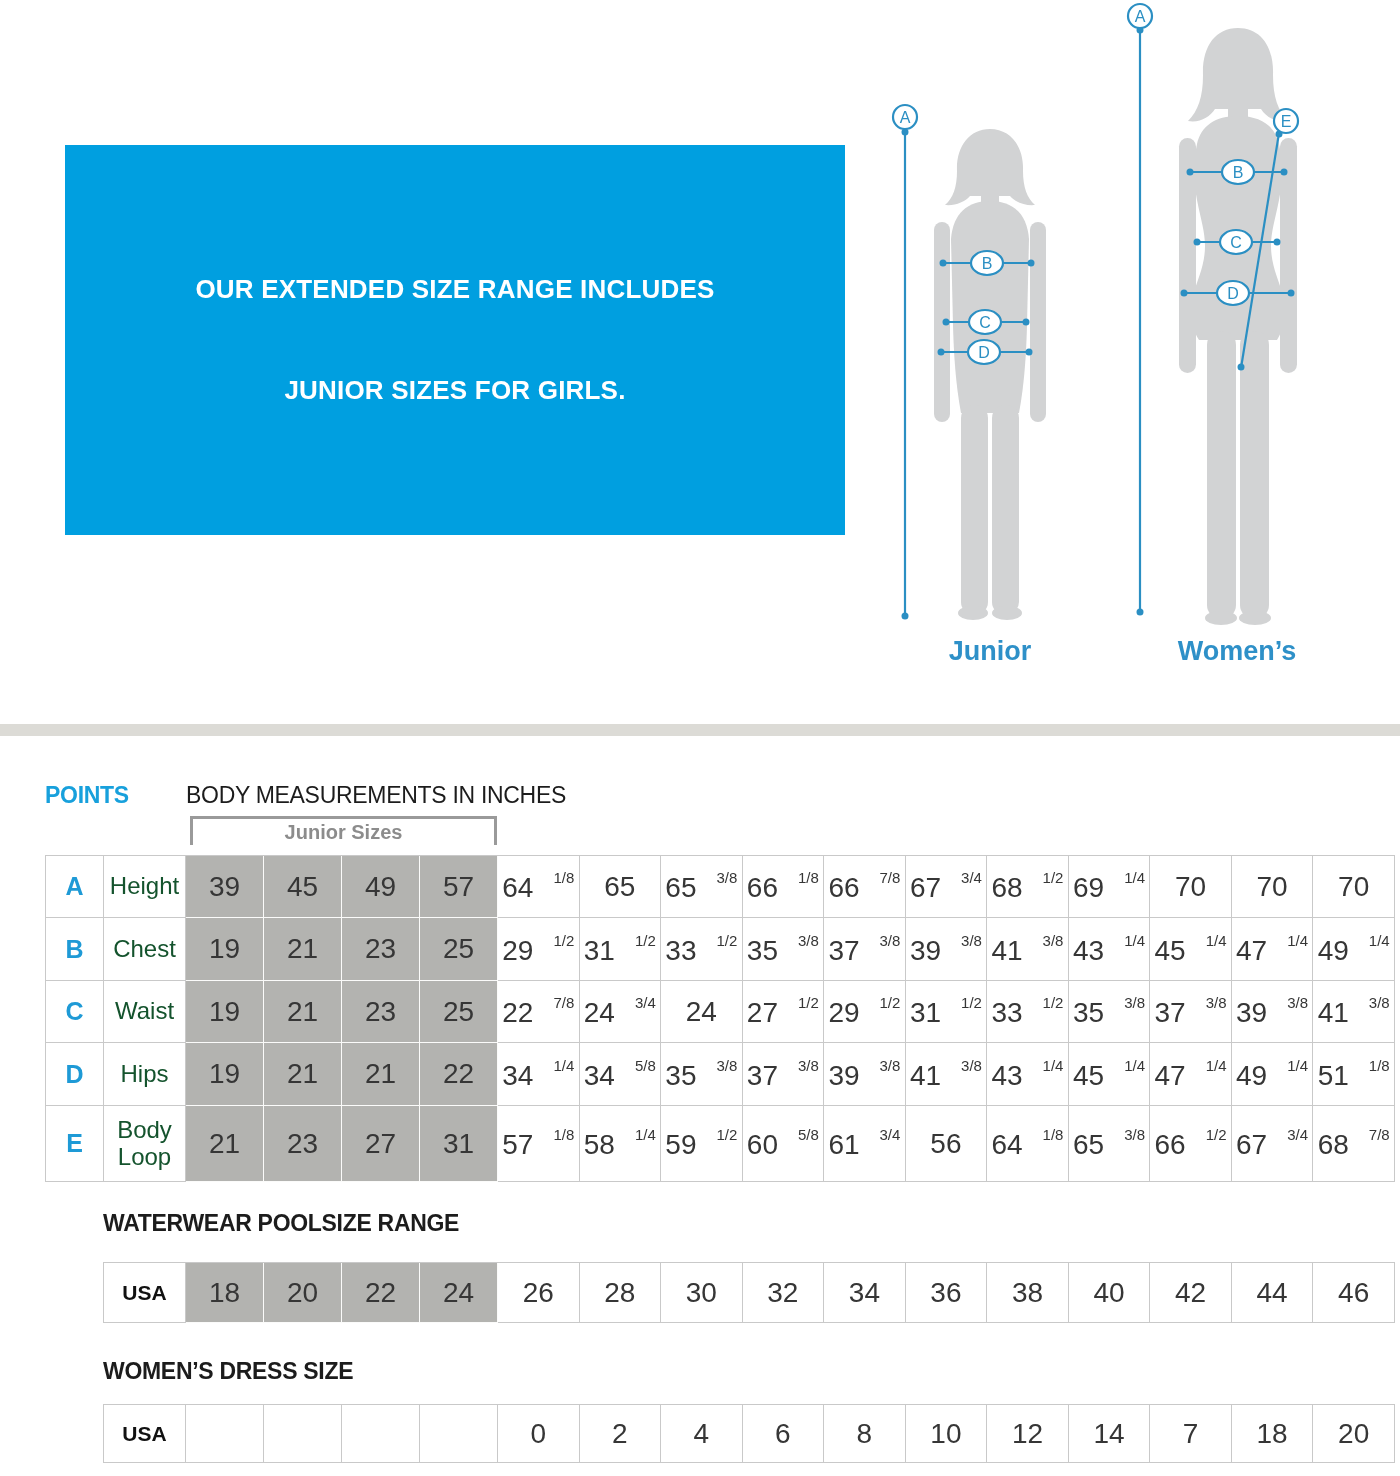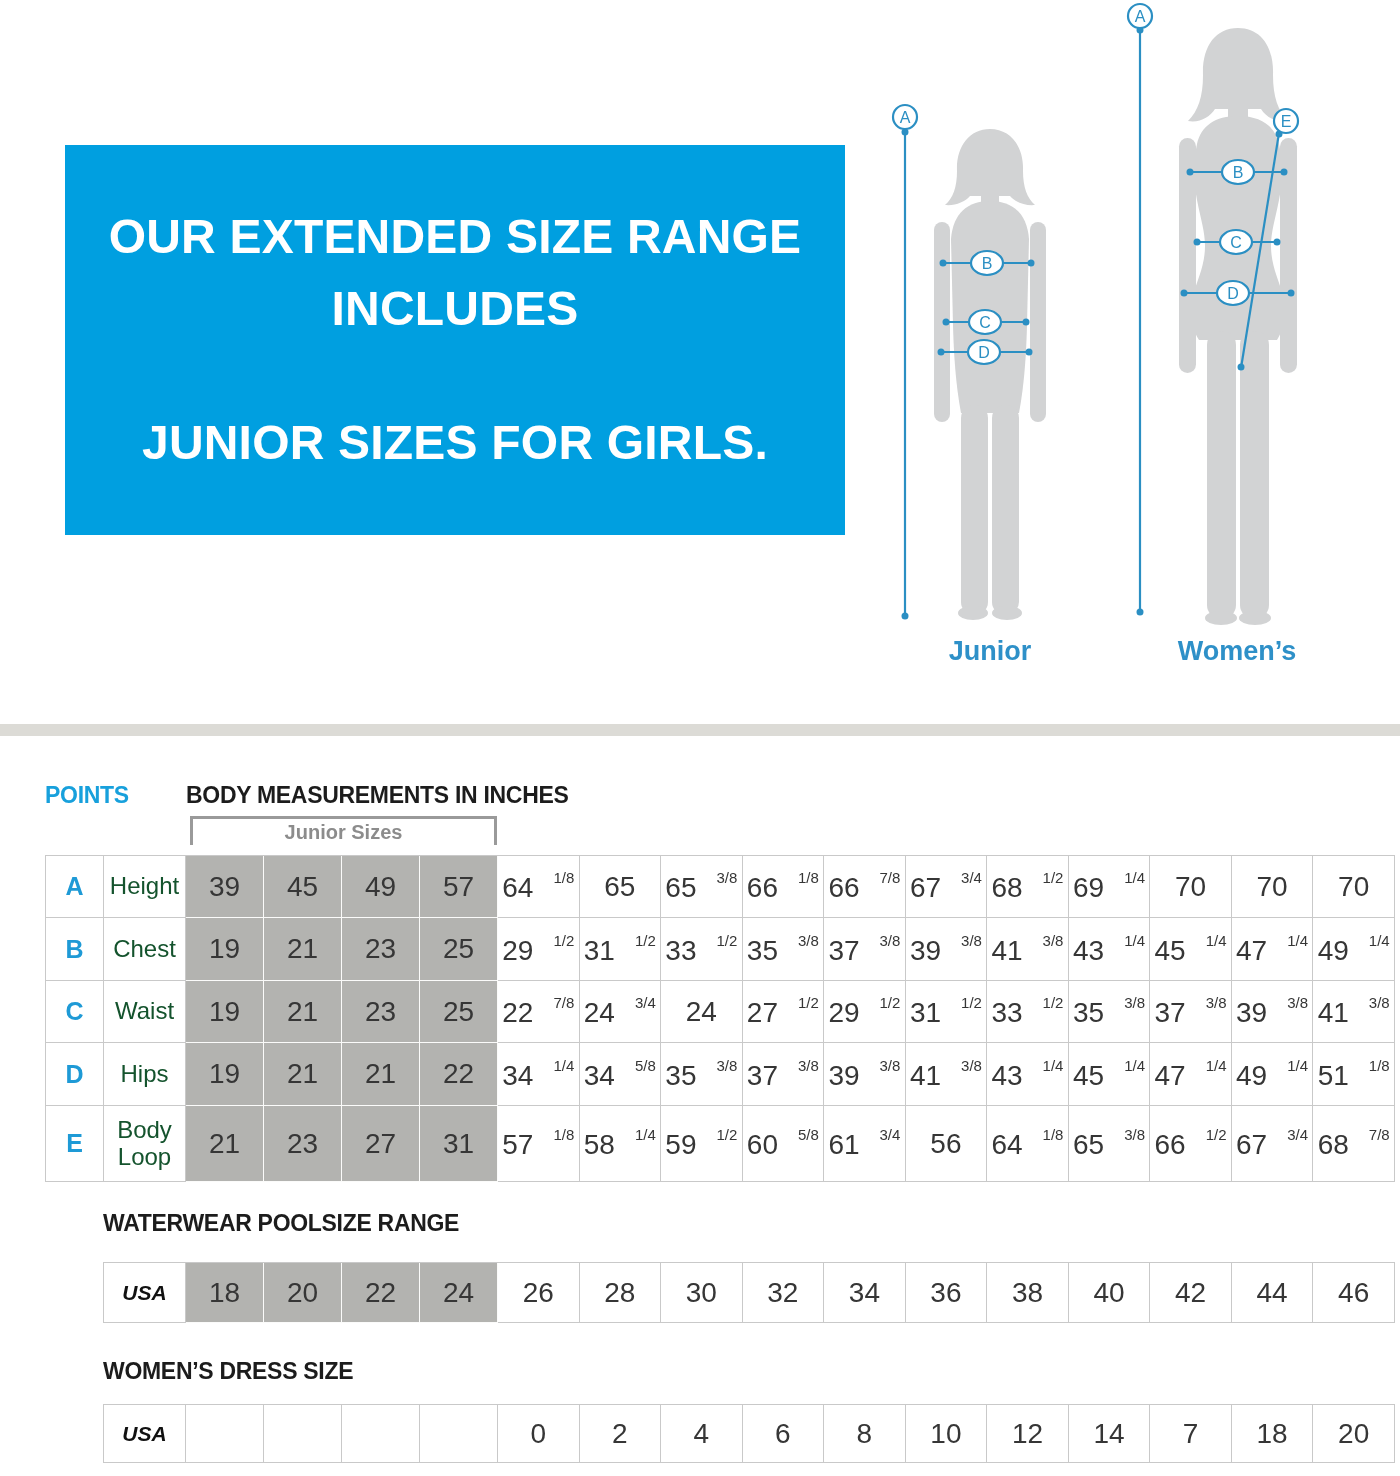--- a/index.html
+++ b/index.html
@@ -3,42 +3,42 @@
 <meta charset="utf-8">
 <style>
   html,body { margin:0; padding:0; background:#ffffff; }
   .page { position:relative; width:1400px; height:1476px; background:#fff;
           font-family:"Liberation Sans", sans-serif; overflow:hidden; }
 
   
   .banner { position:absolute; left:65px; top:145px; width:780px; height:390px;
             background:#009fe0; color:#fff; display:flex; flex-direction:column;
             align-items:center; justify-content:center; gap:62px; text-align:center; }
-  .bline { font-weight:bold; font-size:48px; line-height:1.5; letter-spacing:0.2px; }
+  .bline { font-weight:bold; font-size:26px; line-height:1.5; letter-spacing:0.2px; }
 
   
   .sil { position:absolute; }
   .sil * { fill:#d2d3d4; }
   .overlay { position:absolute; left:0; top:0; pointer-events:none; }
   .mline { stroke:#2b8fc3; stroke-width:2.2; fill:none; }
   .mdot  { fill:#2b8fc3; }
   .mcircle { fill:#ffffff; stroke:#2b8fc3; stroke-width:2.2; }
   .mtext { fill:#2b8fc3; font-size:16px; text-anchor:middle;
            font-family:"Liberation Sans", sans-serif; }
   .fig-label { position:absolute; color:#2e90c8; font-size:27px; font-weight:600;
                text-align:center; }
 
   .divider { position:absolute; left:0; top:724px; width:1400px; height:12px;
              background:#dcdbd6; }
 
   
   .points-heading { position:absolute; left:45px; top:782px; font-size:23px;
                     font-weight:bold; color:#17a0dc; letter-spacing:-0.3px; }
   .meas-title { position:absolute; left:186px; top:782px; font-size:23px;
-                font-weight:bold; color:#1c1c1c; letter-spacing:-0.3px; }
+                font-weight:normal; color:#1c1c1c; letter-spacing:-0.3px; }
   .sub-heading { position:absolute; left:103px; font-size:23px; font-weight:bold;
                  color:#1c1c1c; letter-spacing:-0.3px; }
   .bracket { position:absolute; left:190px; top:816px; width:301px; height:26px;
              border:3px solid #9a9a9a; border-bottom:none; text-align:center; }
   .bracket span { font-size:20px; font-weight:bold; color:#8c8c8c;
                   position:relative; top:2px; }
 
   
   table.tbl { border-collapse:separate; border-spacing:0; table-layout:fixed;
               position:absolute; background:#fff;
@@ -48,21 +48,21 @@
                  overflow:hidden; white-space:nowrap; }
   #meas-table  { left:45px;  top:855px;  width:1350px; }
   #pool-table  { left:103px; top:1262px; width:1292px; }
   #dress-table { left:103px; top:1404px; width:1292px; }
 
   .c-letter { color:#1e9ad6; font-weight:bold; font-size:25px; }
   .c-label  { color:#14532d; font-size:24px; line-height:1.1; white-space:normal !important; }
   .c-jr  { background:#b3b3b0; border-right:1px solid #fbfbfa !important;
            border-bottom:1px solid #fbfbfa !important; }
   .c-jr, .c-val { font-size:28px; color:#363636; }
-  .u-label { font-weight:bold; font-size:21px; color:#111;font-style:italic; }
+  .u-label { font-weight:bold; font-size:21px; color:#111; }
   .frac { font-size:15px; vertical-align:14px; margin-left:20px; }
 </style>
 </head>
 <body>
 
 <div class="page">
 
   <div class="banner" style="background: rgb(0, 159, 224);">
     <div class="bline">
         <div>OUR EXTENDED SIZE RANGE INCLUDES</div>

